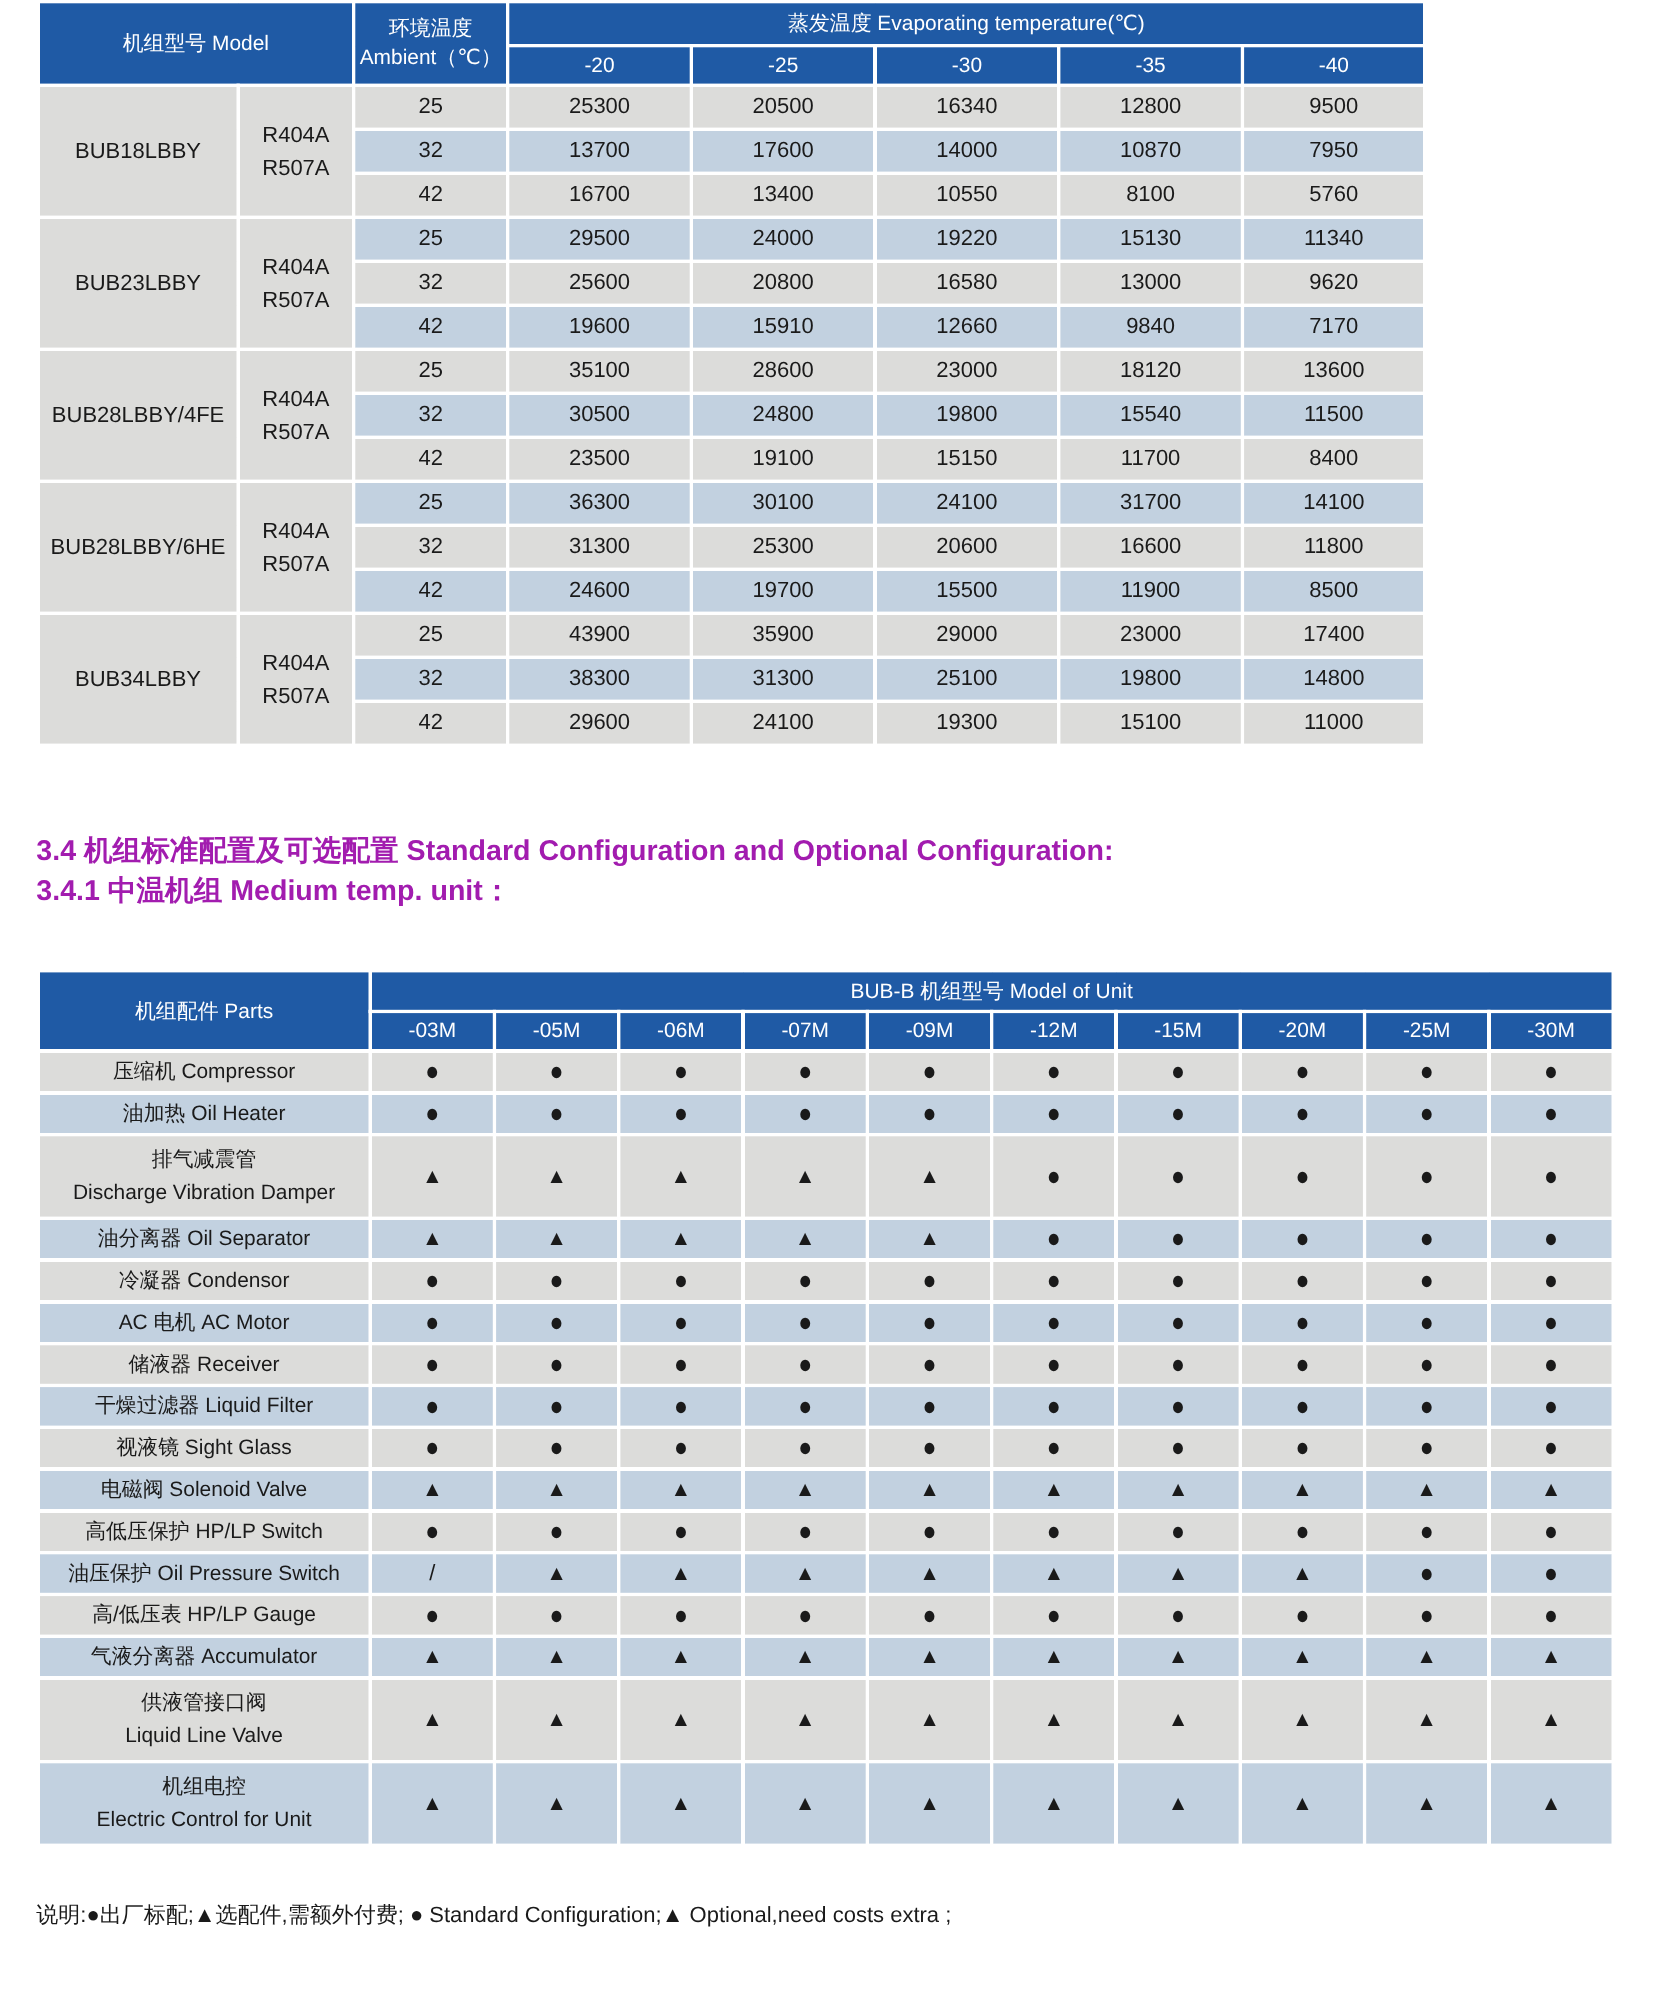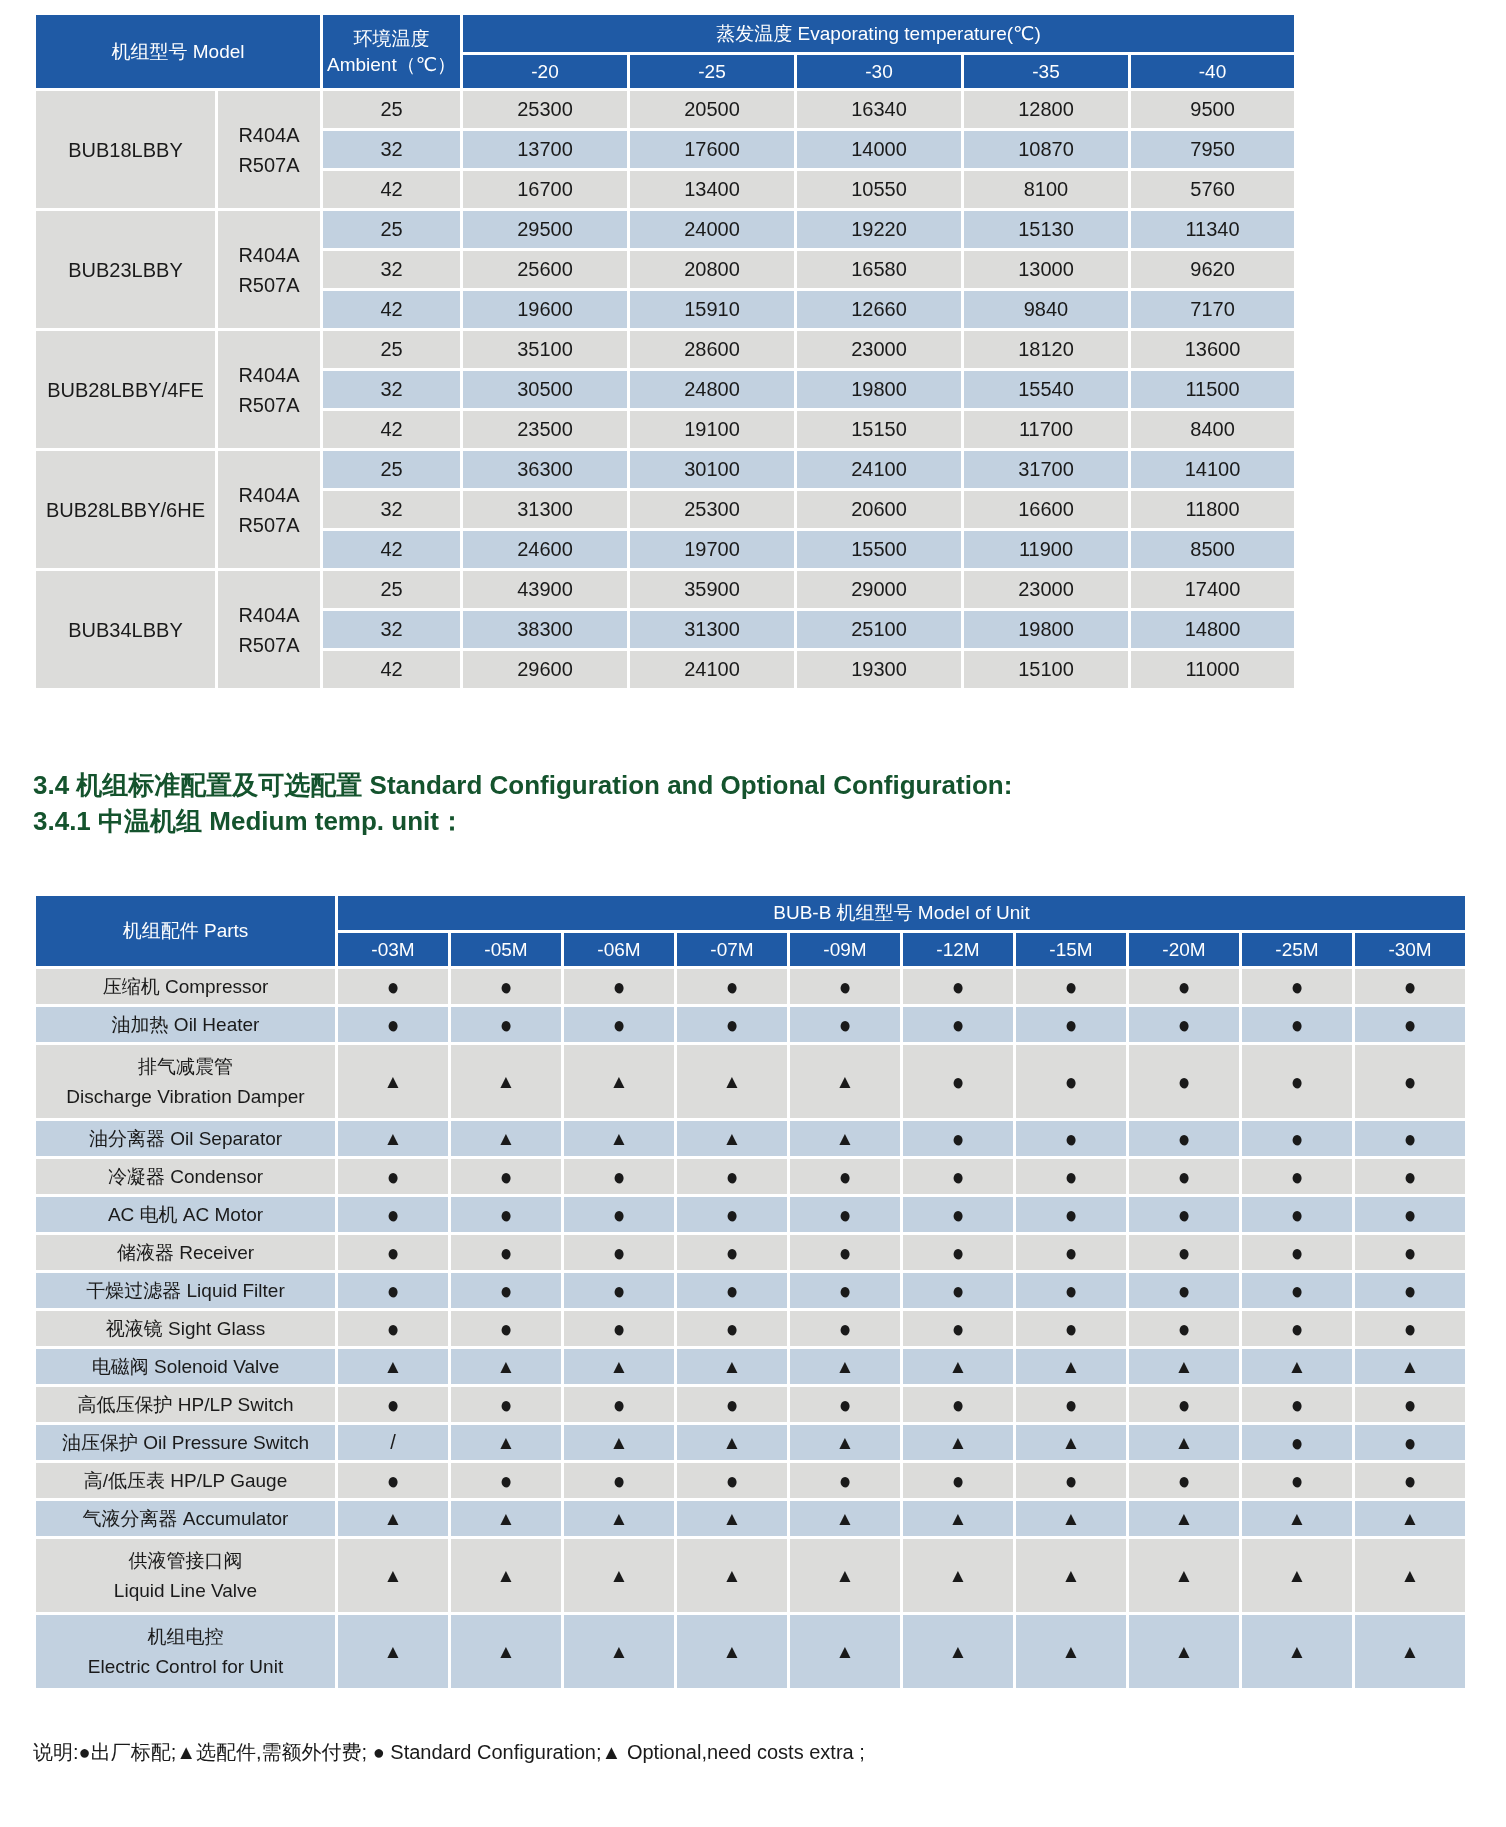--- a/index.html
+++ b/index.html
@@ -2,39 +2,39 @@
 <html><head>
 <meta charset="utf-8">
 <style>
   * { margin:0; padding:0; box-sizing:border-box; }
   html,body { background:#ffffff; }
   body {
     width:1506px; height:1827px;
     font-family:"Liberation Sans","DejaVu Sans",sans-serif;
     color:#1a1a1a; position:relative; overflow:hidden;
   }
-  .page { padding:12px 0 0 33px; }
+  .page { padding:0 0 0 33px; }
 
   table { border-collapse:collapse; table-layout:fixed; }
   td,th { border:3px solid #ffffff; text-align:center; vertical-align:middle; font-weight:400; overflow:hidden; }
 
   
   .cap-table { width:1261px; }
   .cap-table thead th { background:#1F5AA5; color:#ffffff; font-size:19px; line-height:1.35; }
   .cap-table thead tr.h1 { height:40px; }
   .cap-table thead tr.h2 { height:36px; }
   .cap-table tbody tr { height:40px; }
   .cap-table tbody td { font-size:20px; }
   .row-gray td { background:#DCDCDA; }
   .row-blue td { background:#C2D1E0; }
   .cap-table td.model-cell, .cap-table td.refrigerant-cell { background:#DCDCDA; font-size:20px; line-height:1.5; }
 
   
   .note { margin-top:18px; font-size:20px; color:#1a1a1a; }
-  .sec-heading { color:#14532d; font-weight:700; font-size:26px; line-height:36px; }
+  .sec-heading { color:#a21caf; font-weight:700; font-size:26px; line-height:36px; }
   .sec-heading.first { margin-top:76px; }
 
   
   .cfg-table { width:1432px; margin-top:54px; }
   .cfg-table thead th { background:#1F5AA5; color:#ffffff; font-size:19px; }
   .cfg-table thead tr.h1 { height:37px; }
   .cfg-table thead tr.h2 { height:36px; }
   .cfg-table tbody tr { height:38px; }
   .cfg-table tbody tr.tall { height:76px;margin-top:48px; }
   .cfg-table td.part-cell { font-size:19px; line-height:1.55; }

